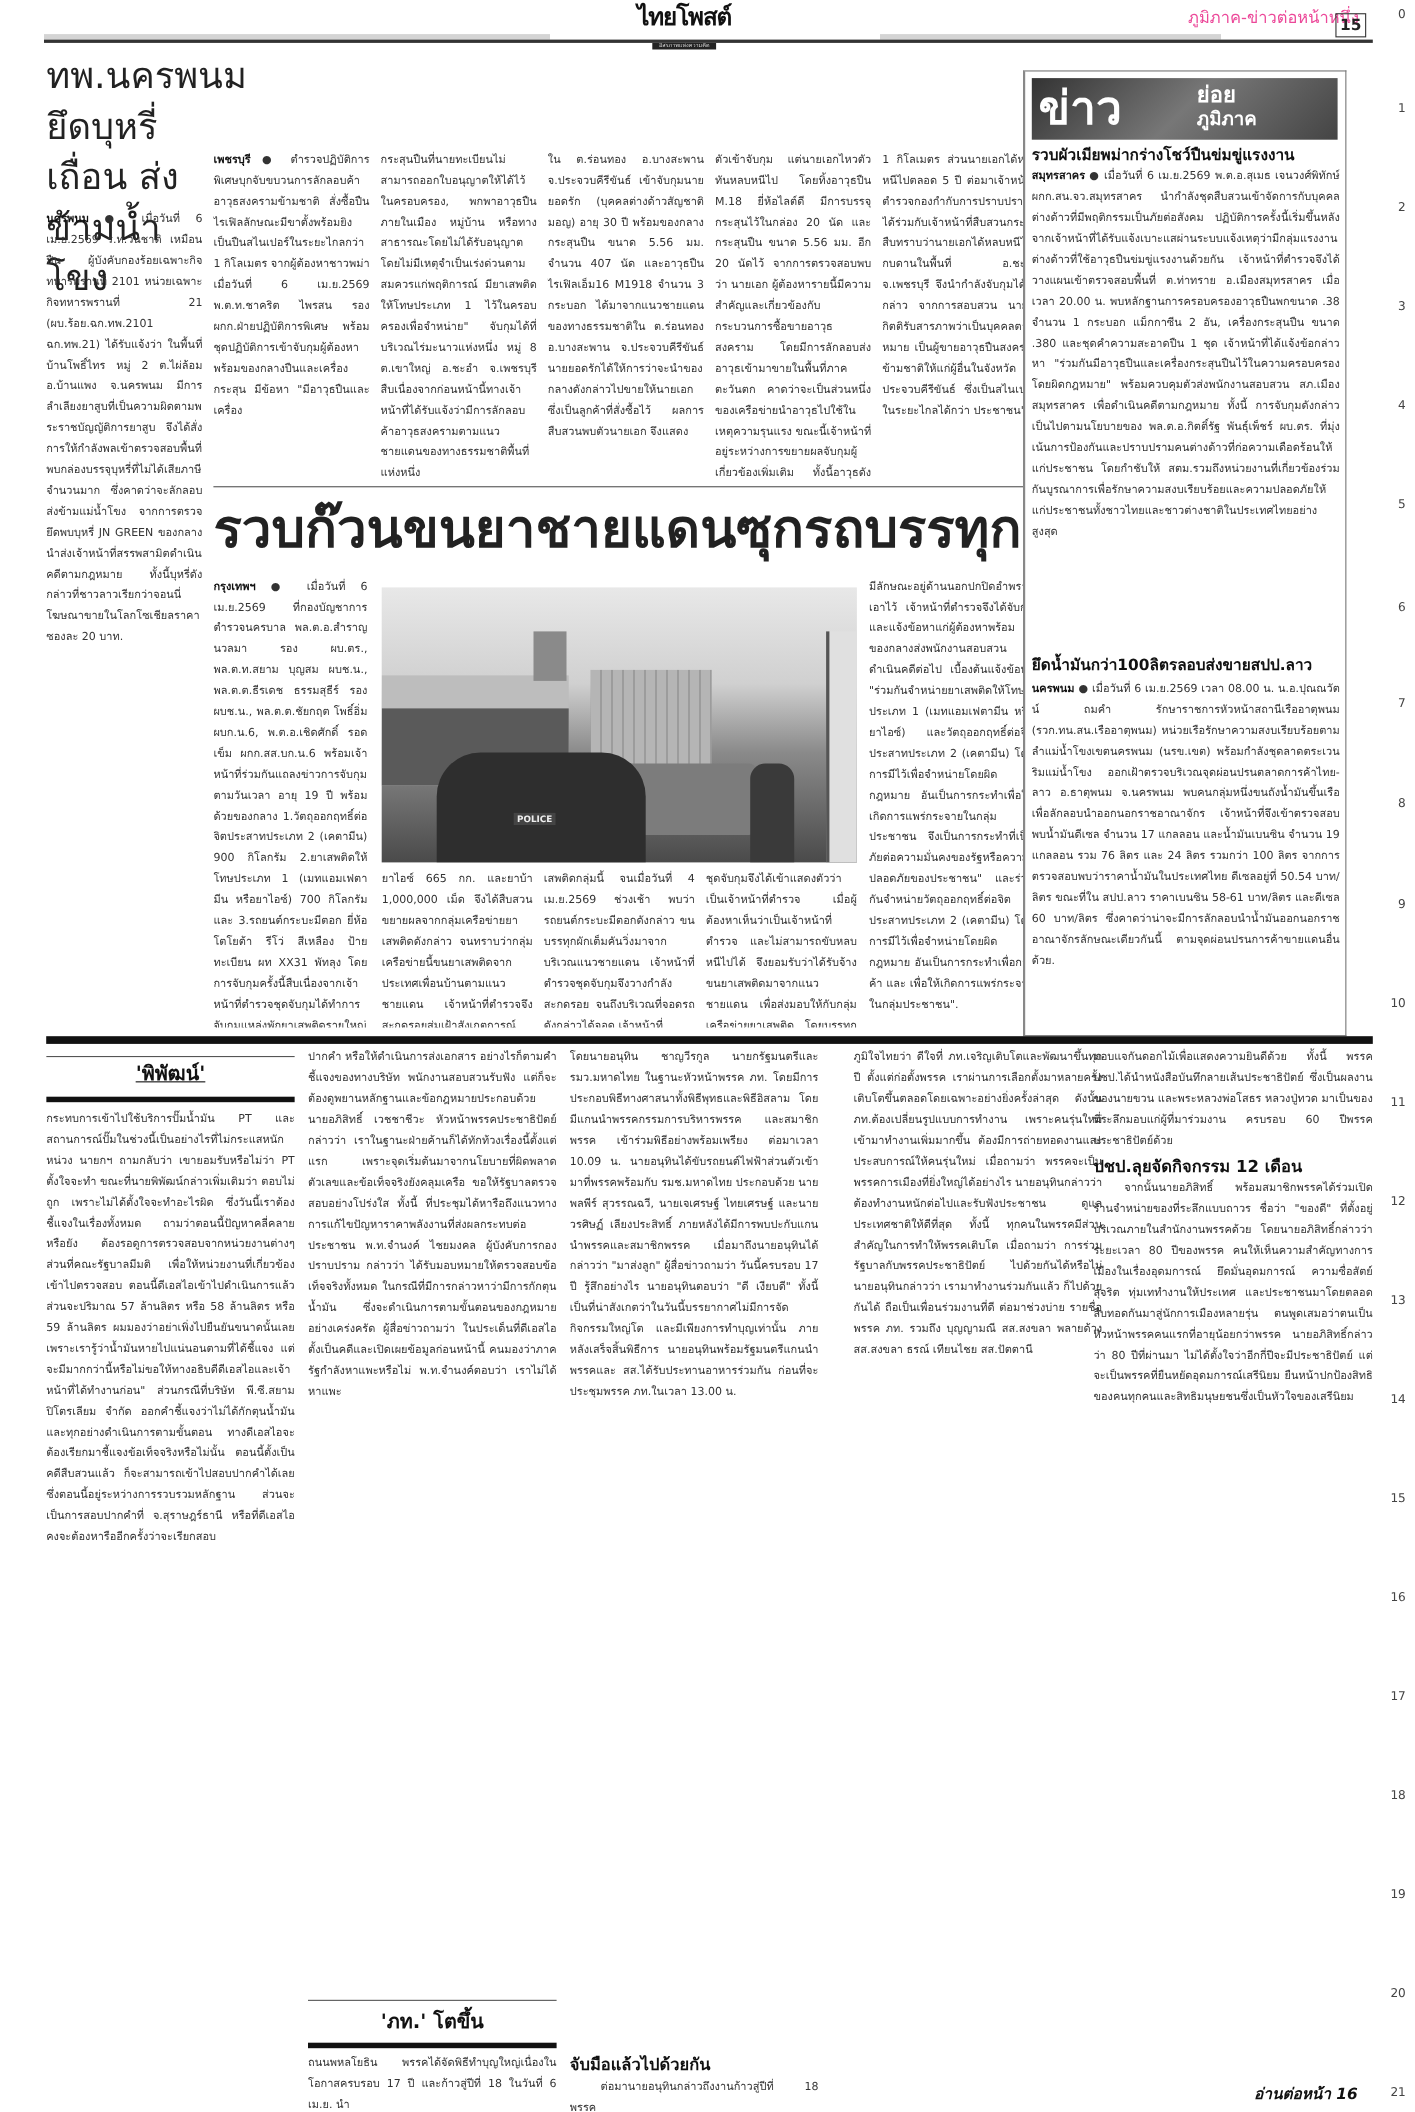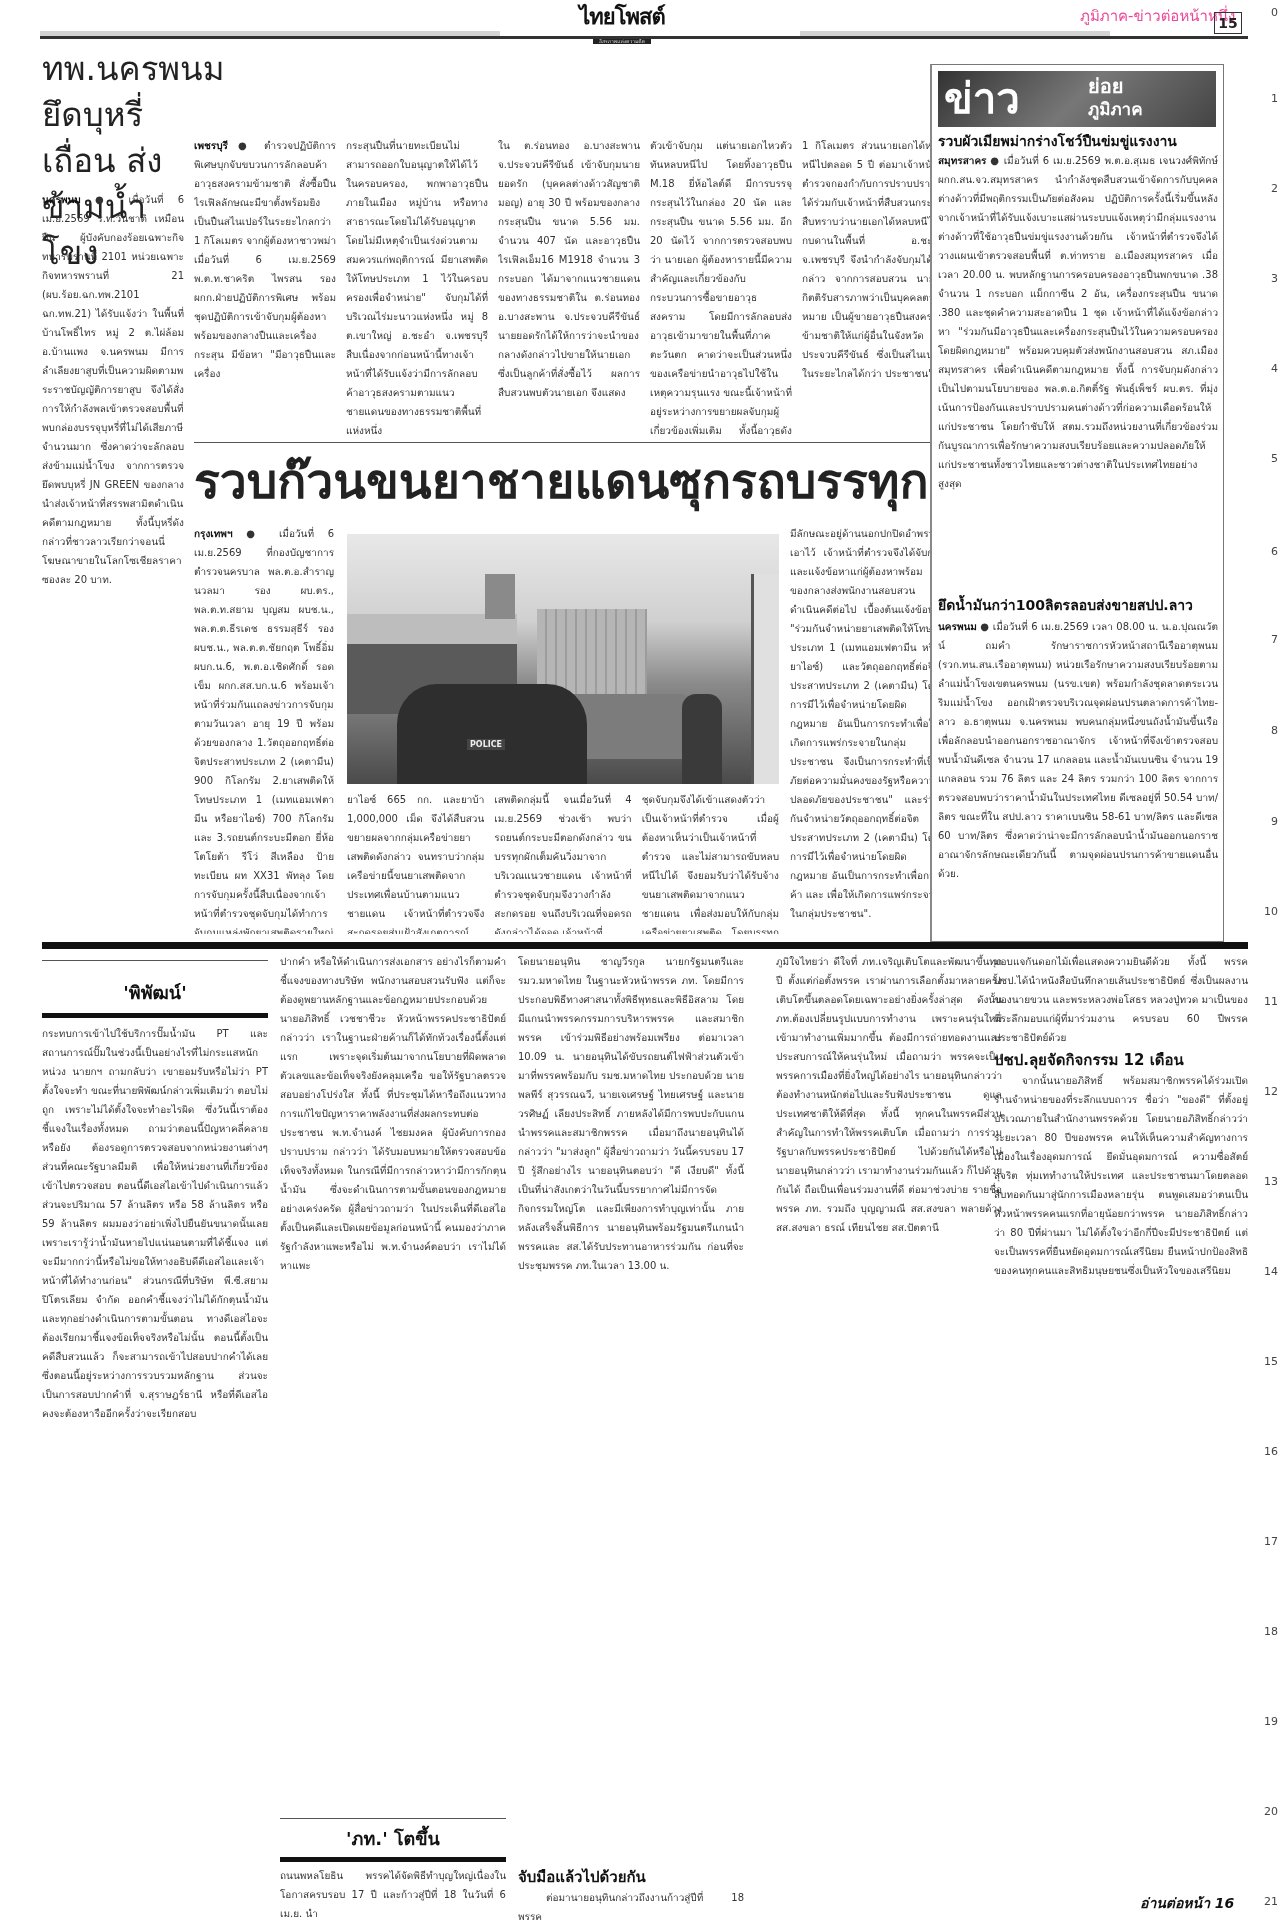--- a/index.html
+++ b/index.html
@@ -128,21 +128,21 @@
     <h3 class="brief-h2">ยึดน้ำมันกว่า100ลิตรลอบส่งขายสปป.ลาว</h3>
     <div class="brief-b2 col-text">
       <span class="dateline">นครพนม</span> ● <span>เมื่อวันที่ 6 เม.ย.2569 เวลา 08.00 น. น.อ.ปุณณวัตน์ ถมคำ รักษาราชการหัวหน้าสถานีเรืออาตุพนม (รวก.ทน.สน.เรืออาตุพนม) หน่วยเรือรักษาความสงบเรียบร้อยตามลำแม่น้ำโขงเขตนครพนม (นรข.เขต) พร้อมกำลังชุดลาดตระเวนริมแม่น้ำโขง ออกเฝ้าตรวจบริเวณจุดผ่อนปรนตลาดการค้าไทย-ลาว อ.ธาตุพนม จ.นครพนม พบคนกลุ่มหนึ่งขนถังน้ำมันขึ้นเรือเพื่อลักลอบนำออกนอกราชอาณาจักร เจ้าหน้าที่จึงเข้าตรวจสอบ พบน้ำมันดีเซล จำนวน 17 แกลลอน และน้ำมันเบนซิน จำนวน 19 แกลลอน รวม 76 ลิตร และ 24 ลิตร รวมกว่า 100 ลิตร จากการตรวจสอบพบว่าราคาน้ำมันในประเทศไทย ดีเซลอยู่ที่ 50.54 บาท/ลิตร ขณะที่ใน สปป.ลาว ราคาเบนซิน 58-61 บาท/ลิตร และดีเซล 60 บาท/ลิตร ซึ่งคาดว่าน่าจะมีการลักลอบนำน้ำมันออกนอกราชอาณาจักรลักษณะเดียวกันนี้ ตามจุดผ่อนปรนการค้าขายแดนอื่นด้วย.</span>
     </div>
   </div>
 
   <div class="rule-thick" style="left:42px; top:942px; width:1206px;"></div>
 
   <div class="bottom-cols" style="left:42px; width:226px;">
     <div class="rule-h" style="position:relative; width:226px; margin-top:8px;"></div>
-    <div class="kicker" style="margin-top:18px;">'พิพัฒน์'</div>
+    <div class="kicker" style="margin-top:2px;text-decoration:underline;">'พิพัฒน์'</div>
     <div style="height:5px; background:#111; margin:6px 0 6px;"></div>
     <div class="col-text">กระทบการเข้าไปใช้บริการปั๊มน้ำมัน PT และสถานการณ์ปั๊มในช่วงนี้เป็นอย่างไรที่ไม่กระแสหนักหน่วง นายกฯ ถามกลับว่า เขายอมรับหรือไม่ว่า PT ตั้งใจจะทำ ขณะที่นายพิพัฒน์กล่าวเพิ่มเติมว่า ตอบไม่ถูก เพราะไม่ได้ตั้งใจจะทำอะไรผิด ซึ่งวันนี้เราต้องชี้แจงในเรื่องทั้งหมด ถามว่าตอนนี้ปัญหาคลี่คลายหรือยัง ต้องรอดูการตรวจสอบจากหน่วยงานต่างๆ ส่วนที่คณะรัฐบาลมีมติ เพื่อให้หน่วยงานที่เกี่ยวข้องเข้าไปตรวจสอบ ตอนนี้ดีเอสไอเข้าไปดำเนินการแล้ว ส่วนจะปริมาณ 57 ล้านลิตร หรือ 58 ล้านลิตร หรือ 59 ล้านลิตร ผมมองว่าอย่าเพิ่งไปยืนยันขนาดนั้นเลย เพราะเรารู้ว่าน้ำมันหายไปแน่นอนตามที่ได้ชี้แจง แต่จะมีมากกว่านี้หรือไม่ขอให้ทางอธิบดีดีเอสไอและเจ้าหน้าที่ได้ทำงานก่อน" ส่วนกรณีที่บริษัท พี.ซี.สยามปิโตรเลียม จำกัด ออกคำชี้แจงว่าไม่ได้กักตุนน้ำมันและทุกอย่างดำเนินการตามขั้นตอน ทางดีเอสไอจะต้องเรียกมาชี้แจงข้อเท็จจริงหรือไม่นั้น ตอนนี้ตั้งเป็นคดีสืบสวนแล้ว ก็จะสามารถเข้าไปสอบปากคำได้เลย ซึ่งตอนนี้อยู่ระหว่างการรวบรวมหลักฐาน ส่วนจะเป็นการสอบปากคำที่ จ.สุราษฎร์ธานี หรือที่ดีเอสไอ คงจะต้องหารืออีกครั้งว่าจะเรียกสอบ</div>
   </div>
 
   <div class="bottom-cols" style="left:280px; width:226px;">
     <div class="col-text" style="height:860px; overflow:hidden;">ปากคำ หรือให้ดำเนินการส่งเอกสาร อย่างไรก็ตามคำชี้แจงของทางบริษัท พนักงานสอบสวนรับฟัง แต่ก็จะต้องดูพยานหลักฐานและข้อกฎหมายประกอบด้วย นายอภิสิทธิ์ เวชชาชีวะ หัวหน้าพรรคประชาธิปัตย์ กล่าวว่า เราในฐานะฝ่ายค้านก็ได้ทักท้วงเรื่องนี้ตั้งแต่แรก เพราะจุดเริ่มต้นมาจากนโยบายที่ผิดพลาด ตัวเลขและข้อเท็จจริงยังคลุมเครือ ขอให้รัฐบาลตรวจสอบอย่างโปร่งใส ทั้งนี้ ที่ประชุมได้หารือถึงแนวทางการแก้ไขปัญหาราคาพลังงานที่ส่งผลกระทบต่อประชาชน พ.ท.จำนงค์ ไชยมงคล ผู้บังคับการกองปราบปราม กล่าวว่า ได้รับมอบหมายให้ตรวจสอบข้อเท็จจริงทั้งหมด ในกรณีที่มีการกล่าวหาว่ามีการกักตุนน้ำมัน ซึ่งจะดำเนินการตามขั้นตอนของกฎหมายอย่างเคร่งครัด ผู้สื่อข่าวถามว่า ในประเด็นที่ดีเอสไอตั้งเป็นคดีและเปิดเผยข้อมูลก่อนหน้านี้ คนมองว่าภาครัฐกำลังหาแพะหรือไม่ พ.ท.จำนงค์ตอบว่า เราไม่ได้หาแพะ</div>
   </div>
   <div style="position:absolute; left:280px; top:1818px; width:226px;">
     <div class="rule-h" style="position:relative; width:226px;"></div>
     <div class="kicker" style="margin-top:6px;">'ภท.' โตขึ้น</div>

